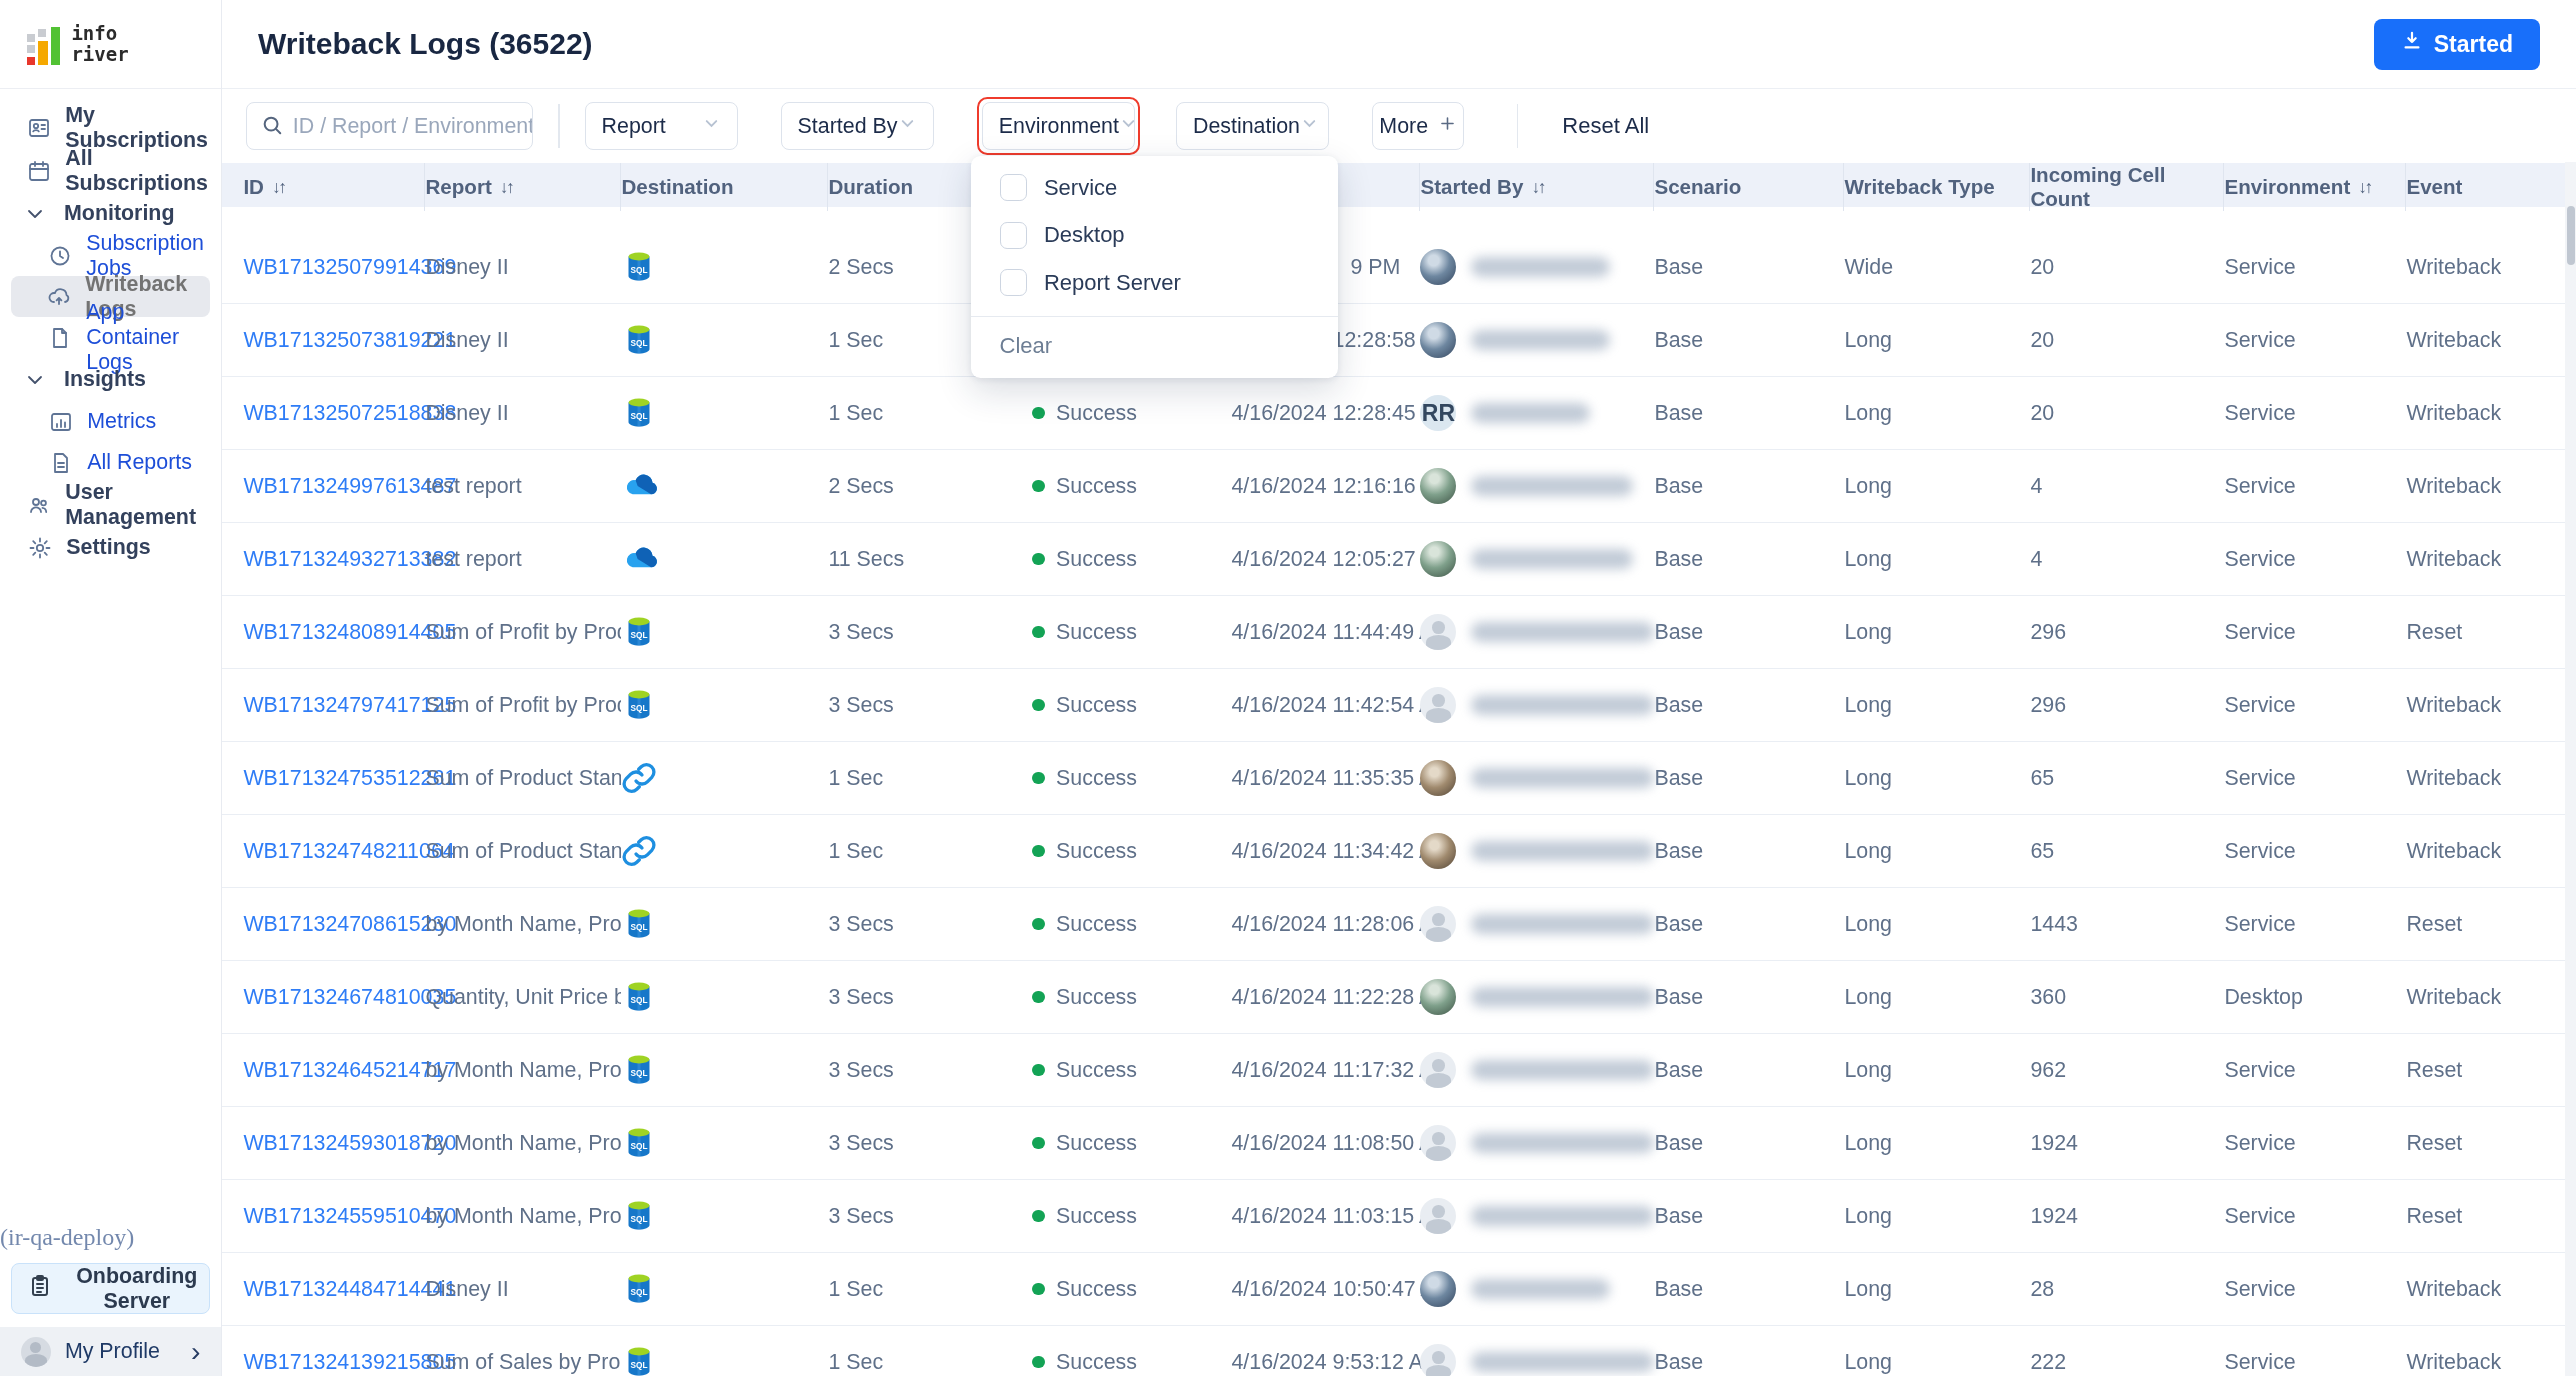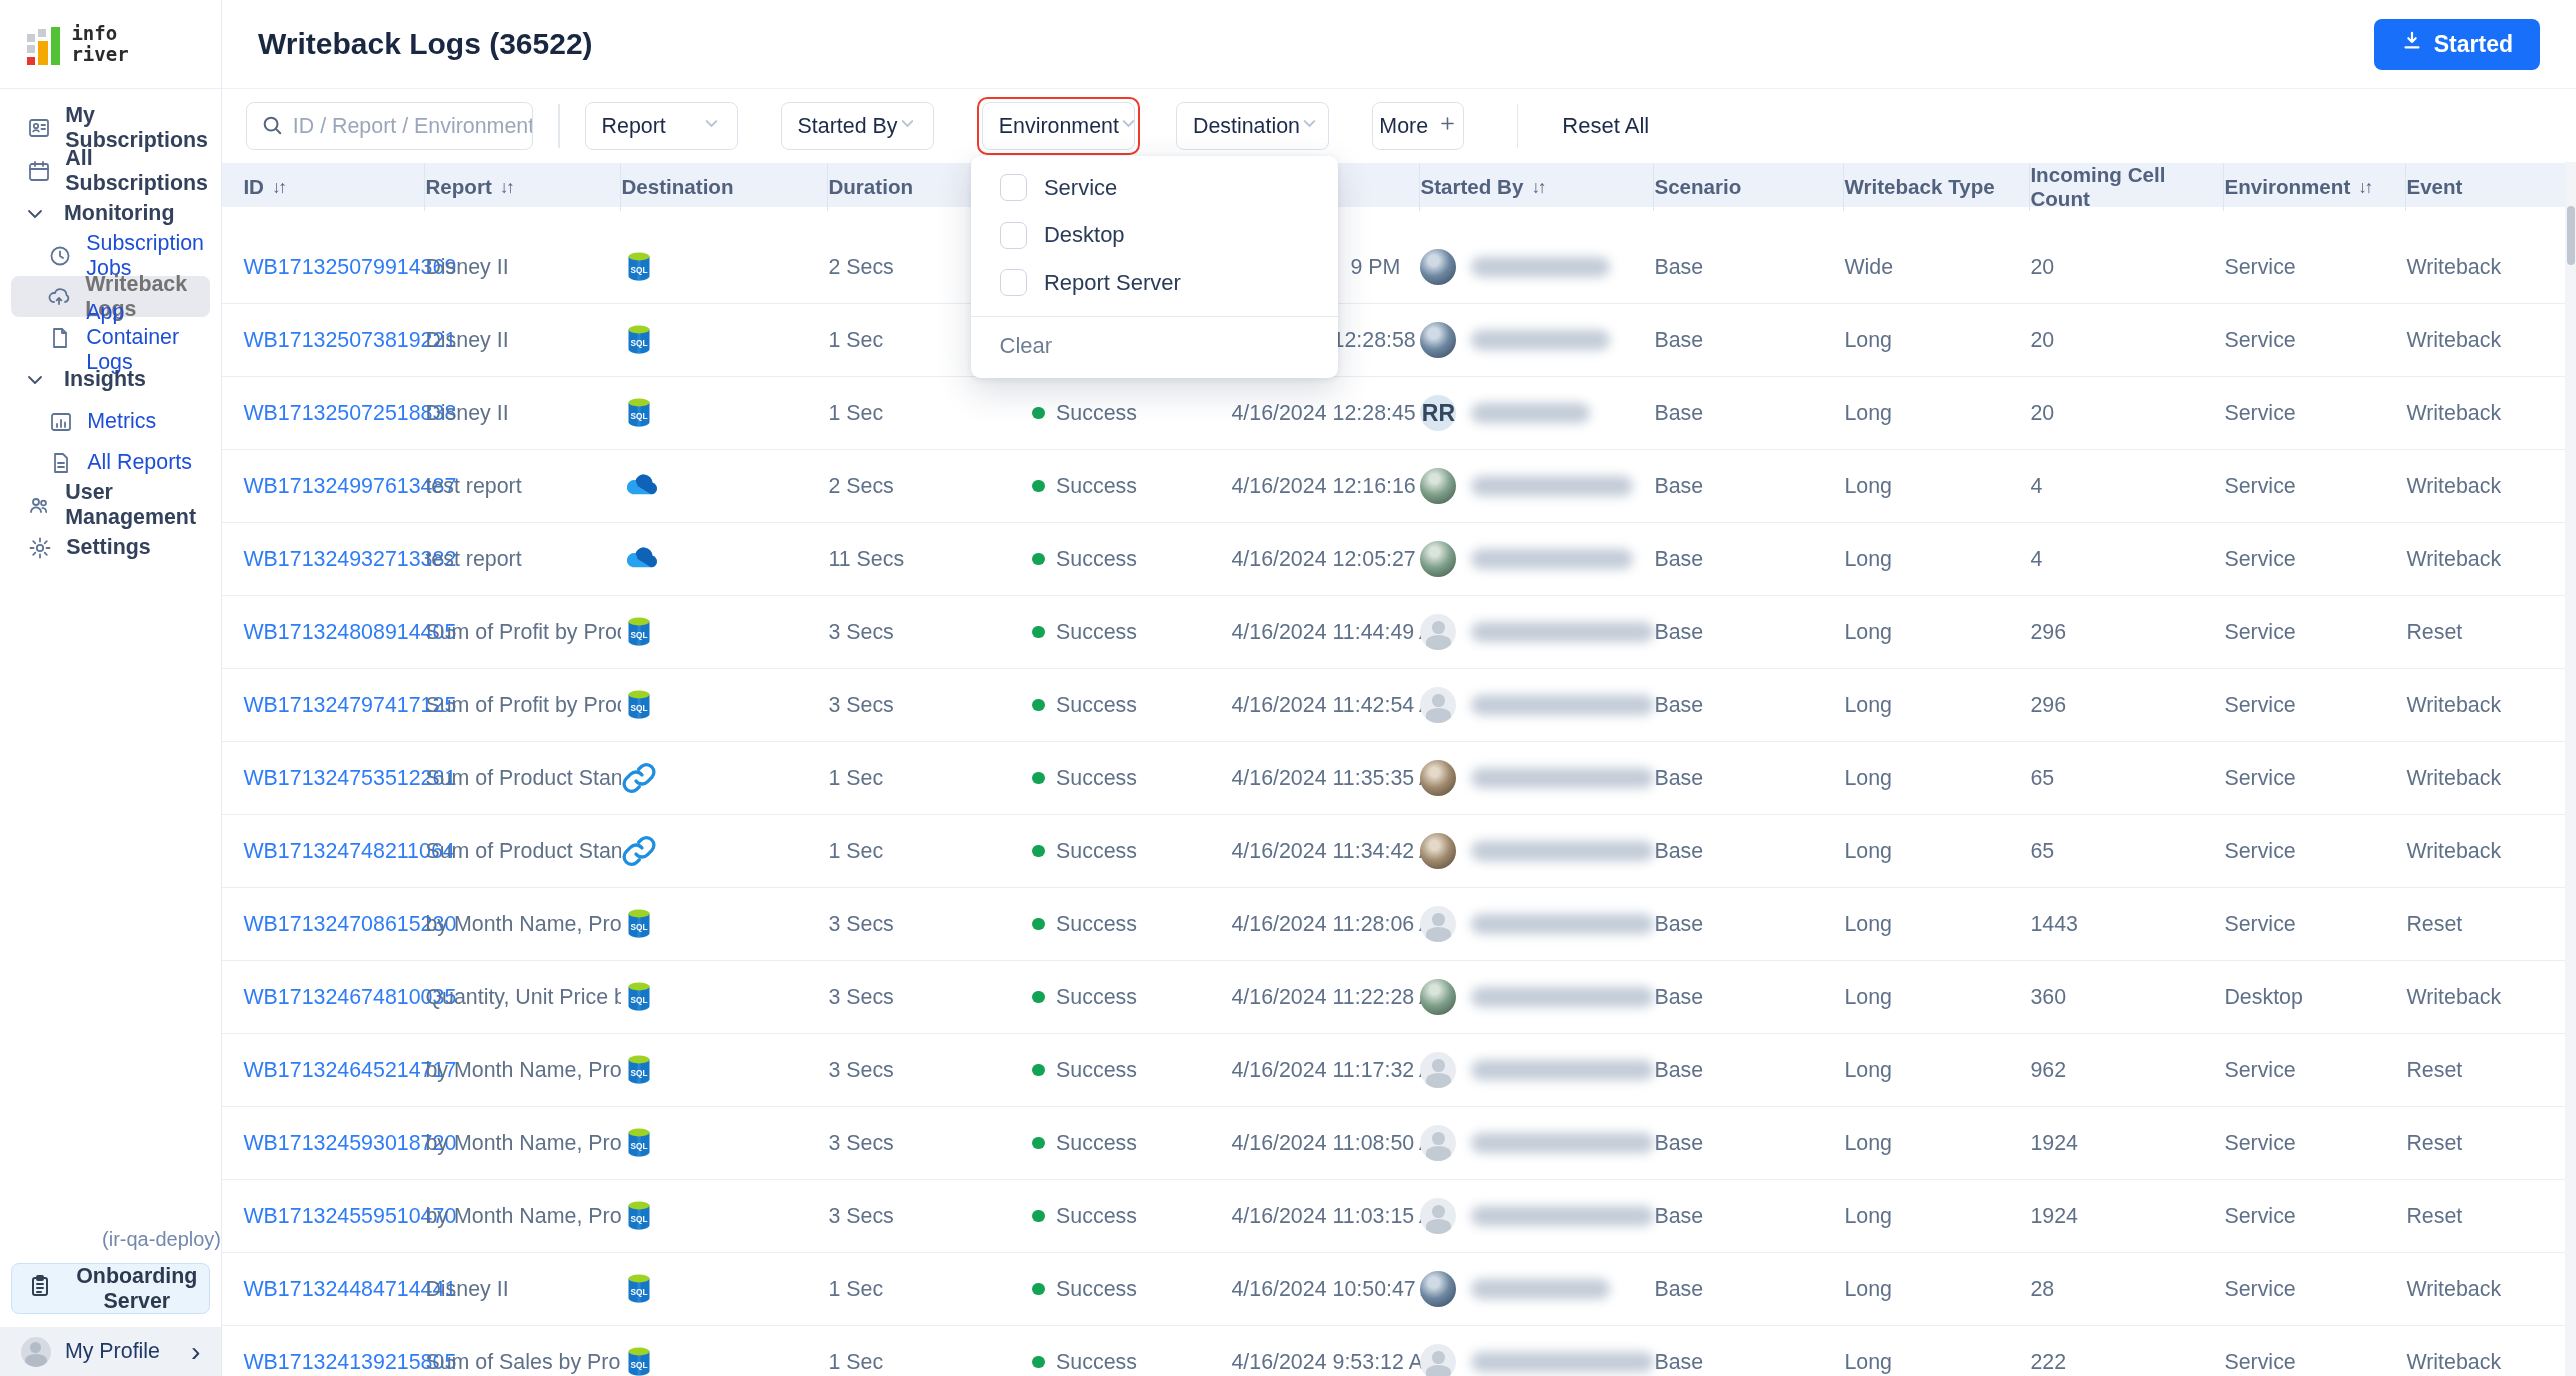--- a/index.html
+++ b/index.html
@@ -17,21 +17,21 @@
   .logo-text { font-family:"DejaVu Sans Mono", monospace; font-size:19px; line-height:20.6px; color:#2b2b2b; font-weight:700; }
   nav { padding-top:17.4px; flex:0 0 auto; }
   .nav-item { display:flex; align-items:center; gap:14.3px; height:43px; padding-left:27px; font-size:21.4px; color:#33415c; font-weight:700; cursor:pointer; }
   .nav-item.section { padding-left:22px; gap:17px; }
   .nav-item.child { padding-left:48px; font-weight:400; color:#1d4ed8; height:41px; }
   .nav-item.child.active { background:#e7e9ee; border-radius:8px; margin:0 11px 0 11px; padding-left:36px; color:#737373; font-weight:600; }
   .nav-item .ic { display:flex; align-items:center; justify-content:center; width:25px; }
   .nav-item .ic svg { stroke:#5f7495; }
   .nav-item.section .ic svg { stroke:#44526d; }
   .sidebar-bottom { margin-top:auto; }
-  .deploy { text-align:right; color:#7388ad; font-size:20px; margin-bottom:12.7px; }
+  .deploy { text-align:left; color:#7388ad; font-size:24px; margin-bottom:12.7px;font-family:Liberation Serif, serif; }
   .onboarding { margin:0 11px 12.7px 11px; height:51px; background:#eaf4fd; border:1.6px solid #c9e2fa; border-radius:8px;
     display:flex; align-items:center; gap:12.7px; padding-left:16px; font-size:21.4px; font-weight:600; color:#2c3a4f; width:calc(100% - 22px); cursor:pointer; }
   .profile { height:49px; background:#eef1f5; display:flex; align-items:center; gap:14.3px; padding:0 20.6px; cursor:pointer; }
   .profile .plabel { color:#1f3a66; font-size:21.4px; }
   .profile .chev { margin-left:auto; font-size:28.5px; color:#273c63; line-height:1; }
   .avatar-ph { width:30px; height:30px; border-radius:50%; background:#d6dbe2; position:relative; overflow:hidden; }
   .avatar-ph::before { content:""; position:absolute; width:11px; height:11px; border-radius:50%; background:#b3bbc6; left:9.5px; top:5.5px; }
   .avatar-ph::after { content:""; position:absolute; width:22px; height:12.7px; border-radius:50% 50% 0 0; background:#b3bbc6; left:4px; top:17.4px; }
 
   

